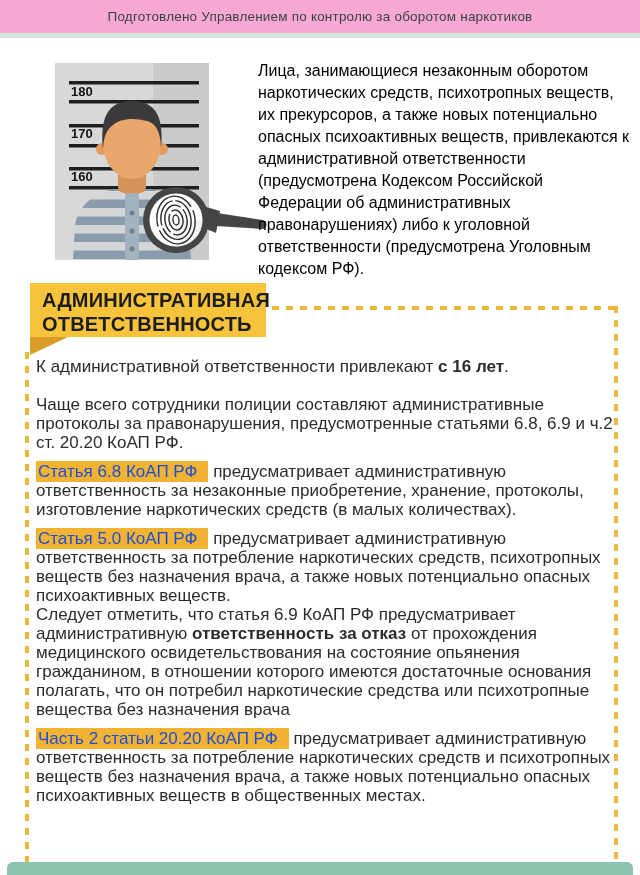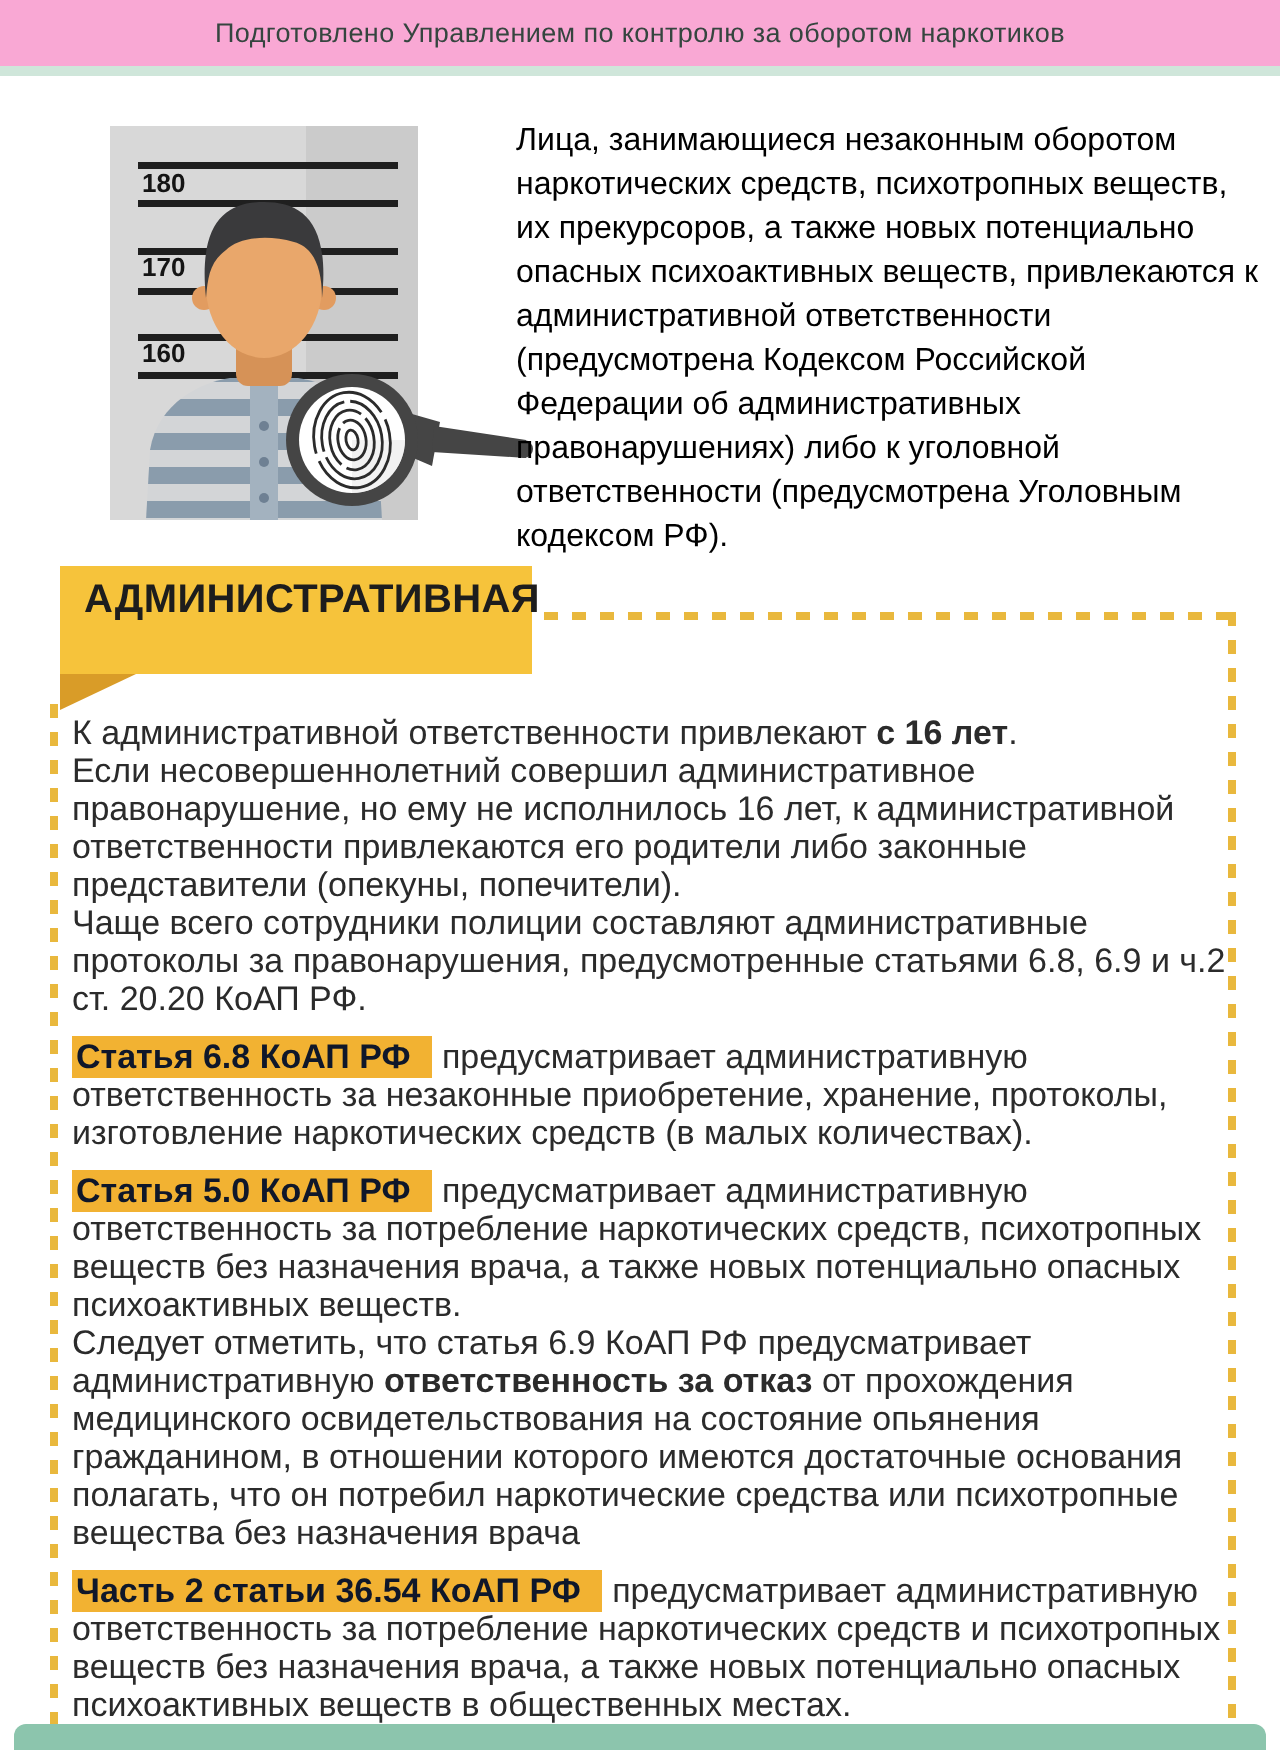--- a/index.html
+++ b/index.html
@@ -30,21 +30,21 @@
           background:repeating-linear-gradient(to right,#e9b83d 0 7px,transparent 7px 14px);}
   .dash-v-left{position:absolute;left:25px;top:352px;width:4px;height:511px;
           background:repeating-linear-gradient(to bottom,#e9b83d 0 7px,transparent 7px 14px);}
   .dash-v-right{position:absolute;left:614px;top:306px;width:4px;height:557px;
           background:repeating-linear-gradient(to bottom,#e9b83d 0 7px,transparent 7px 14px);}
 
   
   .body{position:absolute;left:36px;top:357px;width:582px;font-size:17px;line-height:19px;color:#2b2b2b;}
   .body p{margin:0 0 10px 0;}
   .b{font-weight:bold;}
-  .hl{background:#f2b232;font-weight:bold;padding:1px 11px 1px 2px;color:#0f172a;}
+  .hl{background:#f2b232;font-weight:normal;padding:1px 11px 1px 2px;color:#1d4ed8;}
   .punish{font-weight:bold;line-height:20px;}
 
   
   .bottombar{position:absolute;left:7px;top:862px;width:626px;height:13px;background:#8cc5ad;
              border-radius:6px 6px 0 0;}
 </style>
 </head>
 <body>
 
 <div class="page">
@@ -112,35 +112,36 @@
           <ellipse cx="121" cy="157" rx="19" ry="24" stroke-dasharray="60 4"></ellipse>
         </g>
       </g>
     </svg>
   </div>
 
   <div class="intro">Лица, занимающиеся незаконным оборотом наркотических средств, психотропных веществ, их прекурсоров, а также новых потенциально опасных психоактивных веществ, привлекаются к административной ответственности (предусмотрена Кодексом Российской Федерации об административных правонарушениях) либо к уголовной ответственности (предусмотрена Уголовным кодексом РФ).</div>
 
   <div class="badge">
     <div>АДМИНИСТРАТИВНАЯ</div>
+    <div>ОТВЕТСТВЕННОСТЬ</div>
   </div>
   <div class="fold"></div>
 
   <div class="dash-h"></div>
   <div class="dash-v-left"></div>
   <div class="dash-v-right"></div>
 
   <div class="body">
     <p><span>К административной ответственности привлекают </span><span class="b">с 16 лет</span><span>.</span><br>
-      <span>Если несовершеннолетний совершил административное правонарушение, но ему не исполнилось 16 лет, к административной ответственности привлекаются его родители либо законные представители (опекуны, попечители).</span><br>
+      <br>
       <span>Чаще всего сотрудники полиции составляют административные протоколы за правонарушения, предусмотренные статьями 6.8, 6.9 и ч.2 ст. 20.20 КоАП РФ.</span></p>
 
     <p><span class="hl">Статья 6.8 КоАП РФ</span><span> предусматривает административную ответственность за незаконные приобретение, хранение, протоколы, изготовление наркотических средств (в малых количествах).</span></p>
 
     <p><span class="hl">Статья 5.0 КоАП РФ</span><span> предусматривает административную ответственность за потребление наркотических средств, психотропных веществ без назначения врача, а также новых потенциально опасных психоактивных веществ.</span><br>
       <span>Следует отметить, что статья 6.9 КоАП РФ предусматривает административную </span><span class="b">ответственность за отказ</span><span> от прохождения медицинского освидетельствования на состояние опьянения гражданином, в отношении которого имеются достаточные основания полагать, что он потребил наркотические средства или психотропные вещества без назначения врача</span></p>
 
-    <p><span class="hl">Часть 2 статьи 36.54 КоАП РФ</span><span> предусматривает административную ответственность за потребление наркотических средств и психотропных веществ без назначения врача, а также новых потенциально опасных психоактивных веществ в общественных местах.</span></p>
+    <p><span class="hl">Часть 2 статьи 20.20 КоАП РФ</span><span> предусматривает административную ответственность за потребление наркотических средств и психотропных веществ без назначения врача, а также новых потенциально опасных психоактивных веществ в общественных местах.</span></p>
 
   </div>
 
   <footer class="bottombar"></footer>
 </div>
 
 </body></html>

